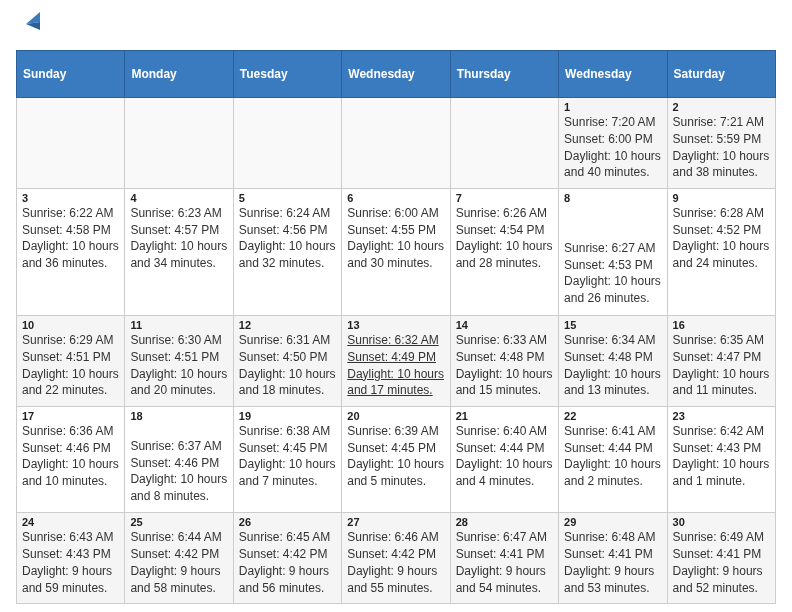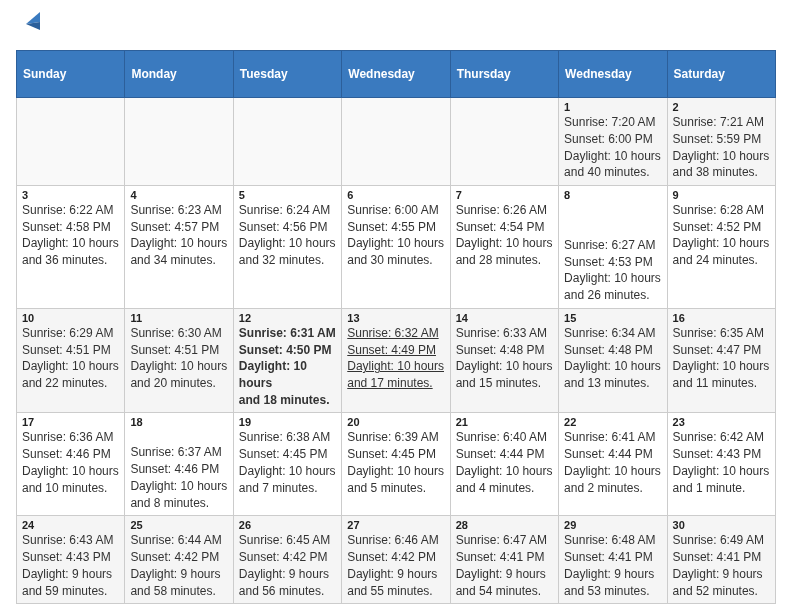--- a/index.html
+++ b/index.html
@@ -218,21 +218,21 @@
           </td>
           <td>
             <span class="day-number">11</span>
             <div class="day-info" style="white-space: pre-line;">Sunrise: 6:30 AM
 Sunset: 4:51 PM
 Daylight: 10 hours
 and 20 minutes.</div>
           </td>
           <td>
             <span class="day-number">12</span>
-            <div class="day-info" style="white-space: pre-line; font-weight: bold;">Sunrise: 6:31 AM
+            <div class="day-info" style="white-space: pre-line;">Sunrise: 6:31 AM
 Sunset: 4:50 PM
 Daylight: 10 hours
 and 18 minutes.</div>
           </td>
           <td>
             <span class="day-number">13</span>
             <div class="day-info" style="white-space: pre-line; text-decoration: underline;">Sunrise: 6:32 AM
 Sunset: 4:49 PM
 Daylight: 10 hours
 and 17 minutes.</div>

